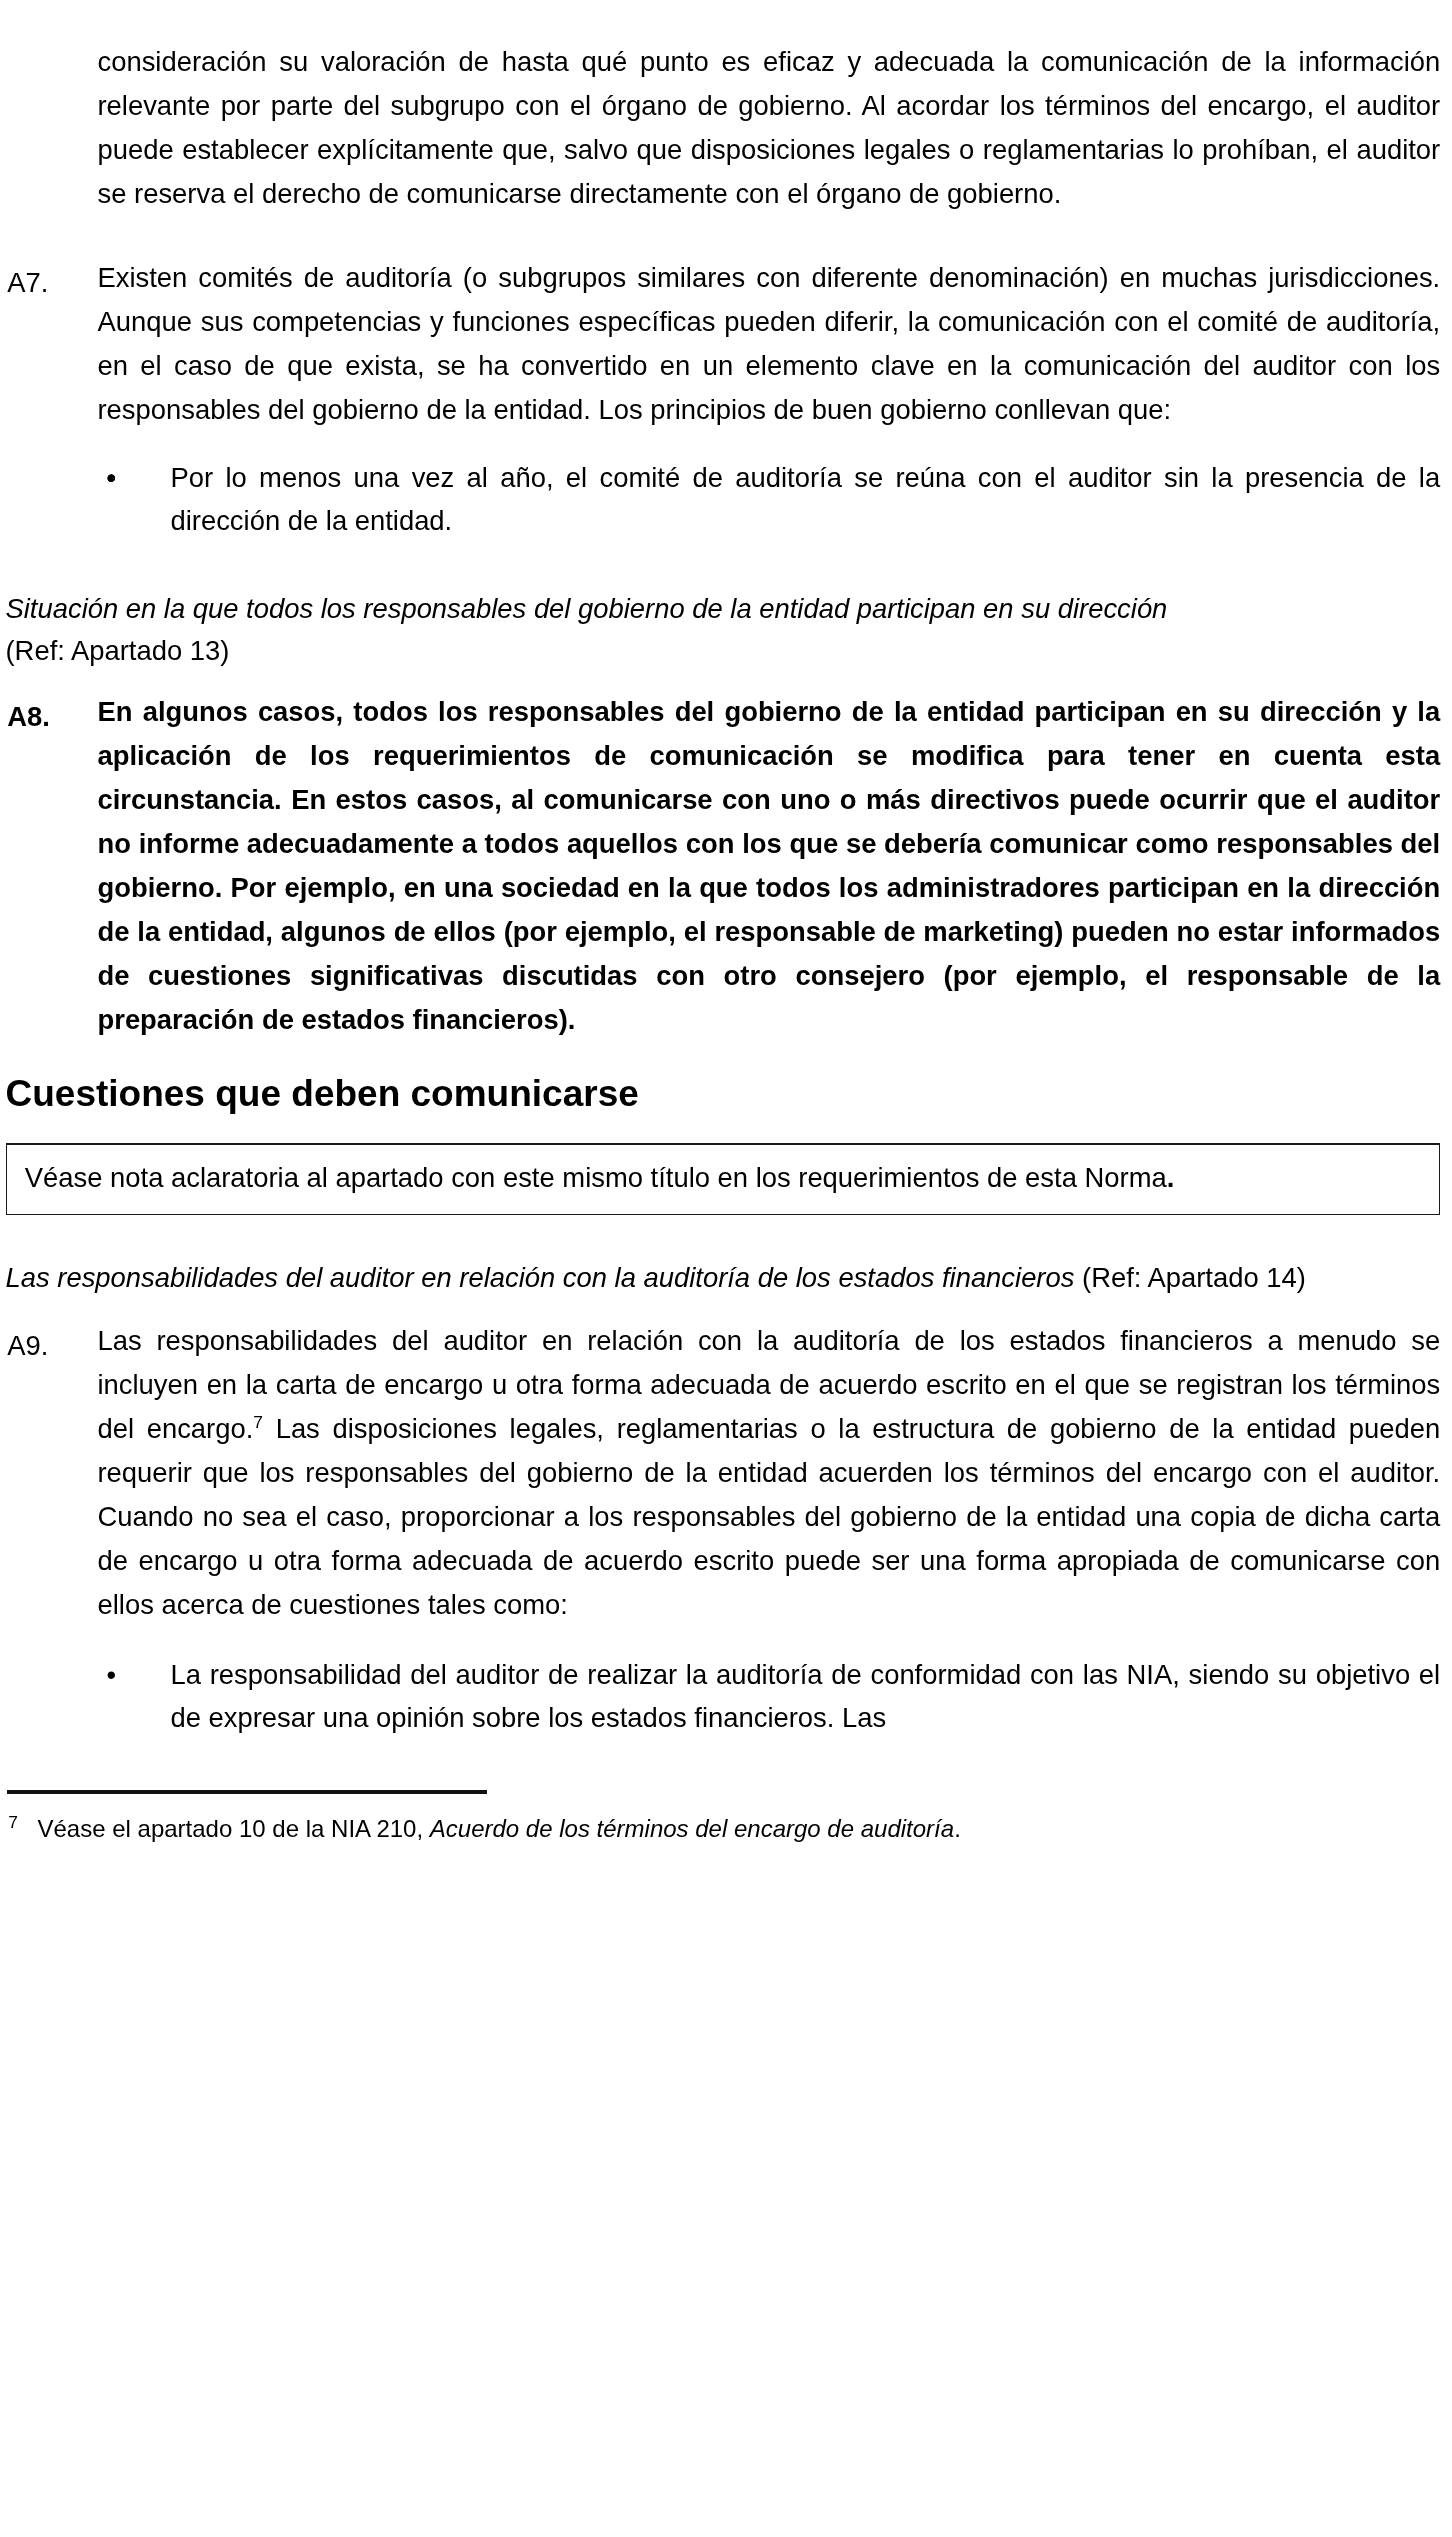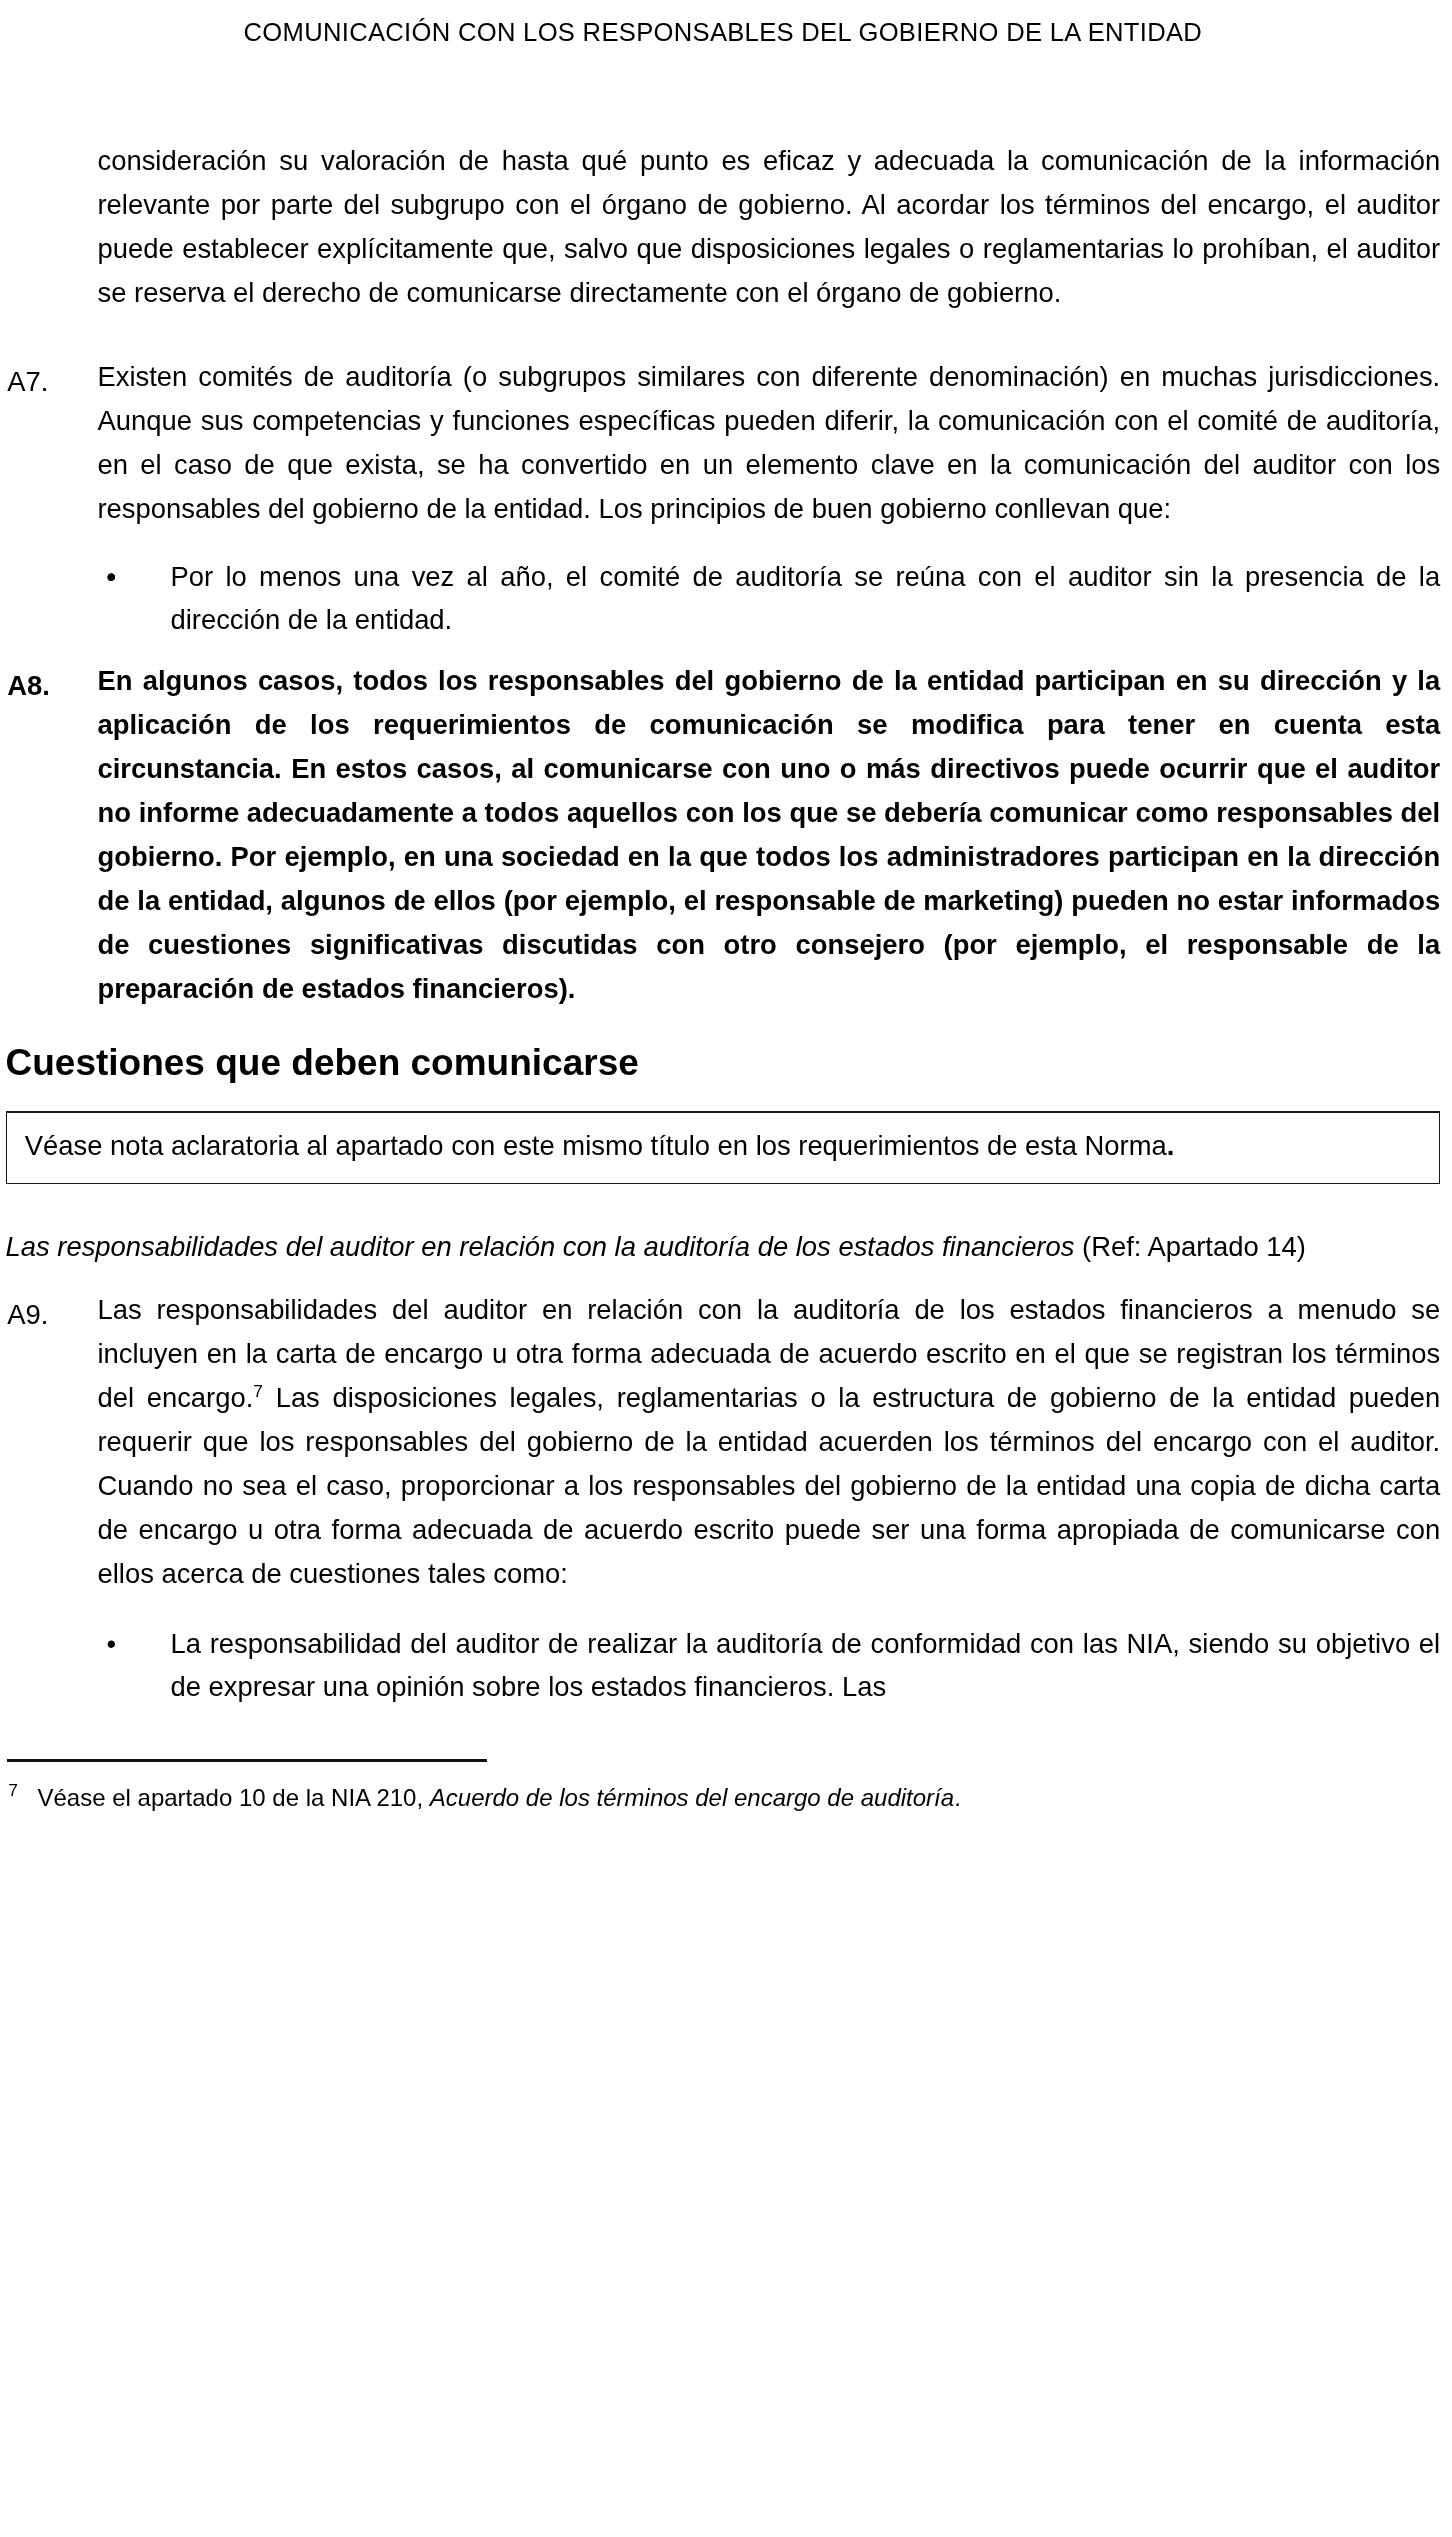--- a/index.html
+++ b/index.html
@@ -103,21 +103,20 @@
     top: -6.4px;
     font-size: 17.4px;
   }
   .fn-title { font-style: italic; }
 </style>
 </head>
 <body>
 
 <div class="page">
 
-  <div class="doc-title">COMUNICACIÓN CON LOS RESPONSABLES DEL GOBIERNO DE LA ENTIDAD</div>
 
   <p class="body-text indent intro">consideración su valoración de hasta qué punto es eficaz y adecuada la comunicación de la información relevante por parte del subgrupo con el órgano de gobierno. Al acordar los términos del encargo, el auditor puede establecer explícitamente que, salvo que disposiciones legales o reglamentarias lo prohíban, el auditor se reserva el derecho de comunicarse directamente con el órgano de gobierno.</p>
 
   <div class="body-text numbered">
     <span class="num-label">A7.</span>
     <span>Existen comités de auditoría (o subgrupos similares con diferente denominación) en muchas jurisdicciones. Aunque sus competencias y funciones específicas pueden diferir, la comunicación con el comité de auditoría, en el caso de que exista, se ha convertido en un elemento clave en la comunicación del auditor con los responsables del gobierno de la entidad. Los principios de buen gobierno conllevan que:</span>
   </div>
 
   <ul class="bullet-list">
     <li class="bullet-item">
@@ -125,20 +124,24 @@
     </li>
     <li class="bullet-item">
       <span class="bullet-glyph">•</span>
     </li>
     <li class="bullet-item">
       <span class="bullet-glyph">•</span>
       <span>Por lo menos una vez al año, el comité de auditoría se reúna con el auditor sin la presencia de la dirección de la entidad.</span>
     </li>
   </ul>
 
+  <div class="sec-heading">
+    <span class="it">Situación en la que todos los responsables del gobierno de la entidad participan en su dirección</span>
+    <span class="ref-block">(Ref: Apartado 13)</span>
+  </div>
 
   <div class="body-text numbered a8">
     <span class="num-label">A8.</span>
     <span>En algunos casos, todos los responsables del gobierno de la entidad participan en su dirección y la aplicación de los requerimientos de comunicación se modifica para tener en cuenta esta circunstancia. En estos casos, al comunicarse con uno o más directivos puede ocurrir que el auditor no informe adecuadamente a todos aquellos con los que se debería comunicar como responsables del gobierno. Por ejemplo, en una sociedad en la que todos los administradores participan en la dirección de la entidad, algunos de ellos (por ejemplo, el responsable de marketing) pueden no estar informados de cuestiones significativas discutidas con otro consejero (por ejemplo, el responsable de la preparación de estados financieros).</span>
   </div>
 
   <div class="bold-heading">Cuestiones que deben comunicarse</div>
 
   <div class="note-box">
     <p class="body-text">

